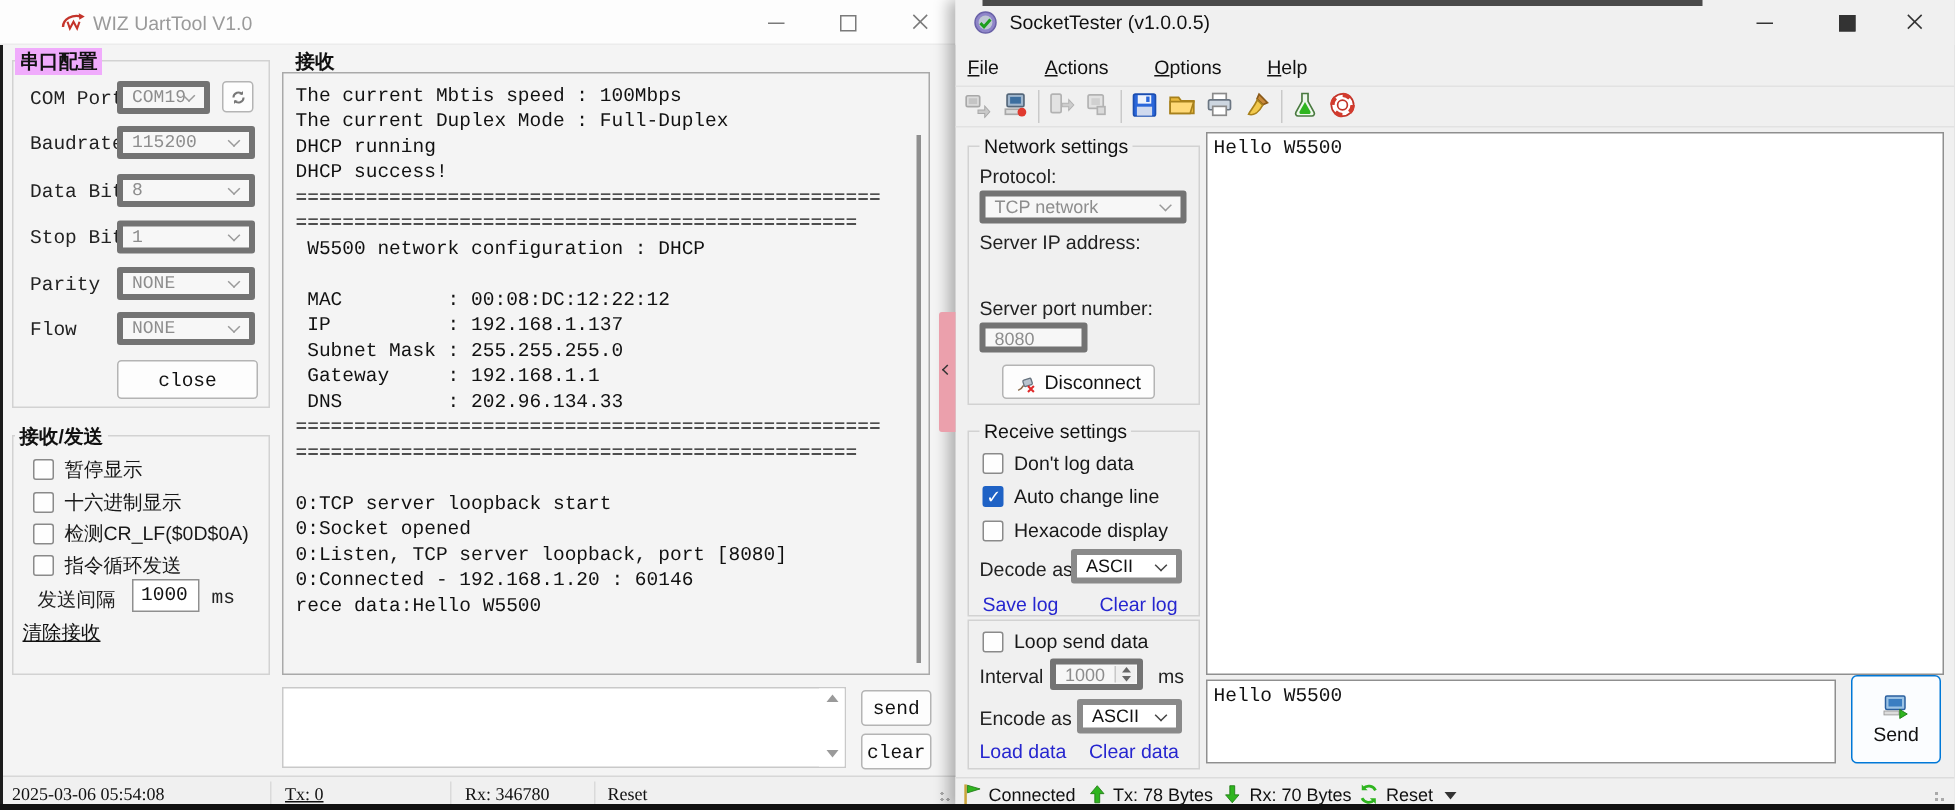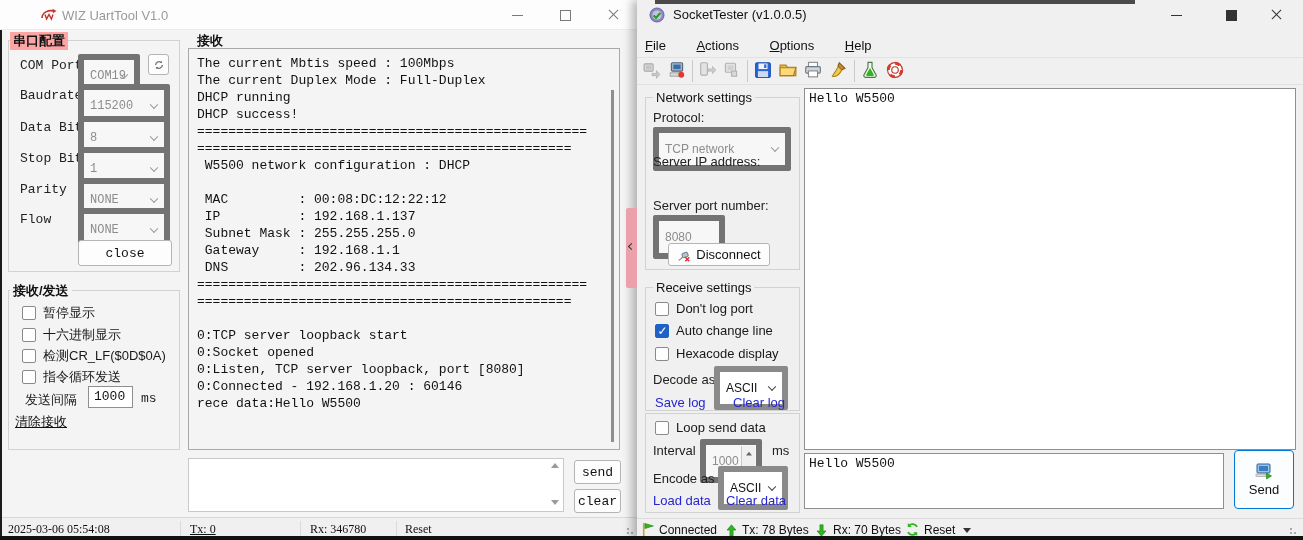--- a/index.html
+++ b/index.html
@@ -23,22 +23,22 @@
   .wb-close::before { transform:rotate(45deg); }
   .wb-close::after  { transform:rotate(-45deg); }
   #rightwin .wb-min::after,#rightwin .wb-max::after { background-color:#333; border-color:#333; }
   #rightwin .wb-min::after { background:#333; }
   #rightwin .wb-close::before,#rightwin .wb-close::after { background:#333; }
 
   .groupbox { position:absolute; border:1px solid #d2d2d2; }
   .legend { position:absolute; font-size:13px; color:#111; padding:0 3px; }
 
   .fldlabel { position:absolute; font-size:13px; color:#222; }
-  .dd { position:absolute; background:#f7f7f7; border:6px solid #737373; border-radius:2px;
-        font-size:12px; color:#8d8d8d; display:flex; align-items:center; padding:16px 6px; }
+  .dd { position:absolute; background:#f7f7f7; border:4px solid #737373; border-radius:2px;
+        font-size:12px; color:#8d8d8d; display:flex; padding:0 6px; }
   .dd.en { background:#fff; border-color:#8a8a8a; color:#111; }
   .chev { position:absolute; right:7px; top:50%; width:6px; height:6px;
           border-right:1.4px solid #9a9a9a; border-bottom:1.4px solid #9a9a9a;
           transform:translateY(-70%) rotate(45deg); }
   .dd.en .chev { border-color:#444; }
 
   .btn { position:absolute; background:#fdfdfd; border:1px solid #b4b4b4; border-radius:3px;
          font-size:13px; color:#111; display:flex; align-items:center; justify-content:center; }
 
   .cb { position:absolute; display:flex; align-items:center; font-size:13px; color:#181818; }
@@ -85,21 +85,21 @@
         <path d="M5 6.5l1.6 4.5L9 6.5l2.4 4.5L13 6.5" stroke="#c4342b" fill="none" stroke-width="1.4"></path>
       </svg>
     </span>
     <span class="lt-title">WIZ UartTool V1.0</span>
     <span class="winbtn wb-min" style="left:498px;"></span>
     <span class="winbtn wb-max" style="left:546px;"></span>
     <span class="winbtn wb-close" style="left:594px;"></span>
   </div>
 
   <div class="groupbox" style="left:8px; top:40px; width:172px; height:232px;"></div>
-  <span class="legend" style="left:10px; top:32px; background:#fca5a5; font-weight:bold;">串口配置</span>
+  <span class="legend" style="left:10px; top:32px; background:#f0abfc; font-weight:bold;">串口配置</span>
 
   <span class="fldlabel mono" style="left:20px; top:58px;">COM Port</span>
   <div class="dd mono" style="left:78px; top:54px; width:62px; height:22px;">
     <span>COM19</span>
       <span class="chev"></span>
   </div>
   <div class="btn" style="left:148px; top:54px; width:21px; height:21px;">
     <svg width="12" height="12" viewBox="0 0 16 16">
       <path d="M3.5 8a4.5 4.5 0 0 1 8-2.8" fill="none" stroke="#777" stroke-width="1.8"></path>
       <path d="M12 2.2v3.2H8.8z" fill="#777"></path>
@@ -325,21 +325,21 @@
       <rect x="6" y="5.5" width="6.5" height="5" rx="1" fill="#b9c4cf" stroke="#66727e" transform="rotate(-18 9 8)"></rect>
       <path d="M9.5 15.2l4.5-4.5M14 15.2l-4.5-4.5" stroke="#e02b2b" stroke-width="1.6"></path>
     </svg>
     <span>Disconnect</span>
   </div>
 
   <div class="groupbox" style="left:8px; top:287px; width:155px; height:124px;"></div>
   <span class="legend" style="left:16px; top:280px; background:#f0f0f0;">Receive settings</span>
   <div class="cb" style="left:18px; top:301px;">
     <span class="cbbox"></span>
-    <span>Don't log port</span>
+    <span>Don't log data</span>
   </div>
   <div class="cb checked" style="left:18px; top:323px;">
     <span class="cbbox"></span>
     <span>Auto change line</span>
   </div>
   <div class="cb" style="left:18px; top:346px;">
     <span class="cbbox"></span>
     <span>Hexacode display</span>
   </div>
   <span class="fldlabel" style="left:16px; top:372px;">Decode as</span>

